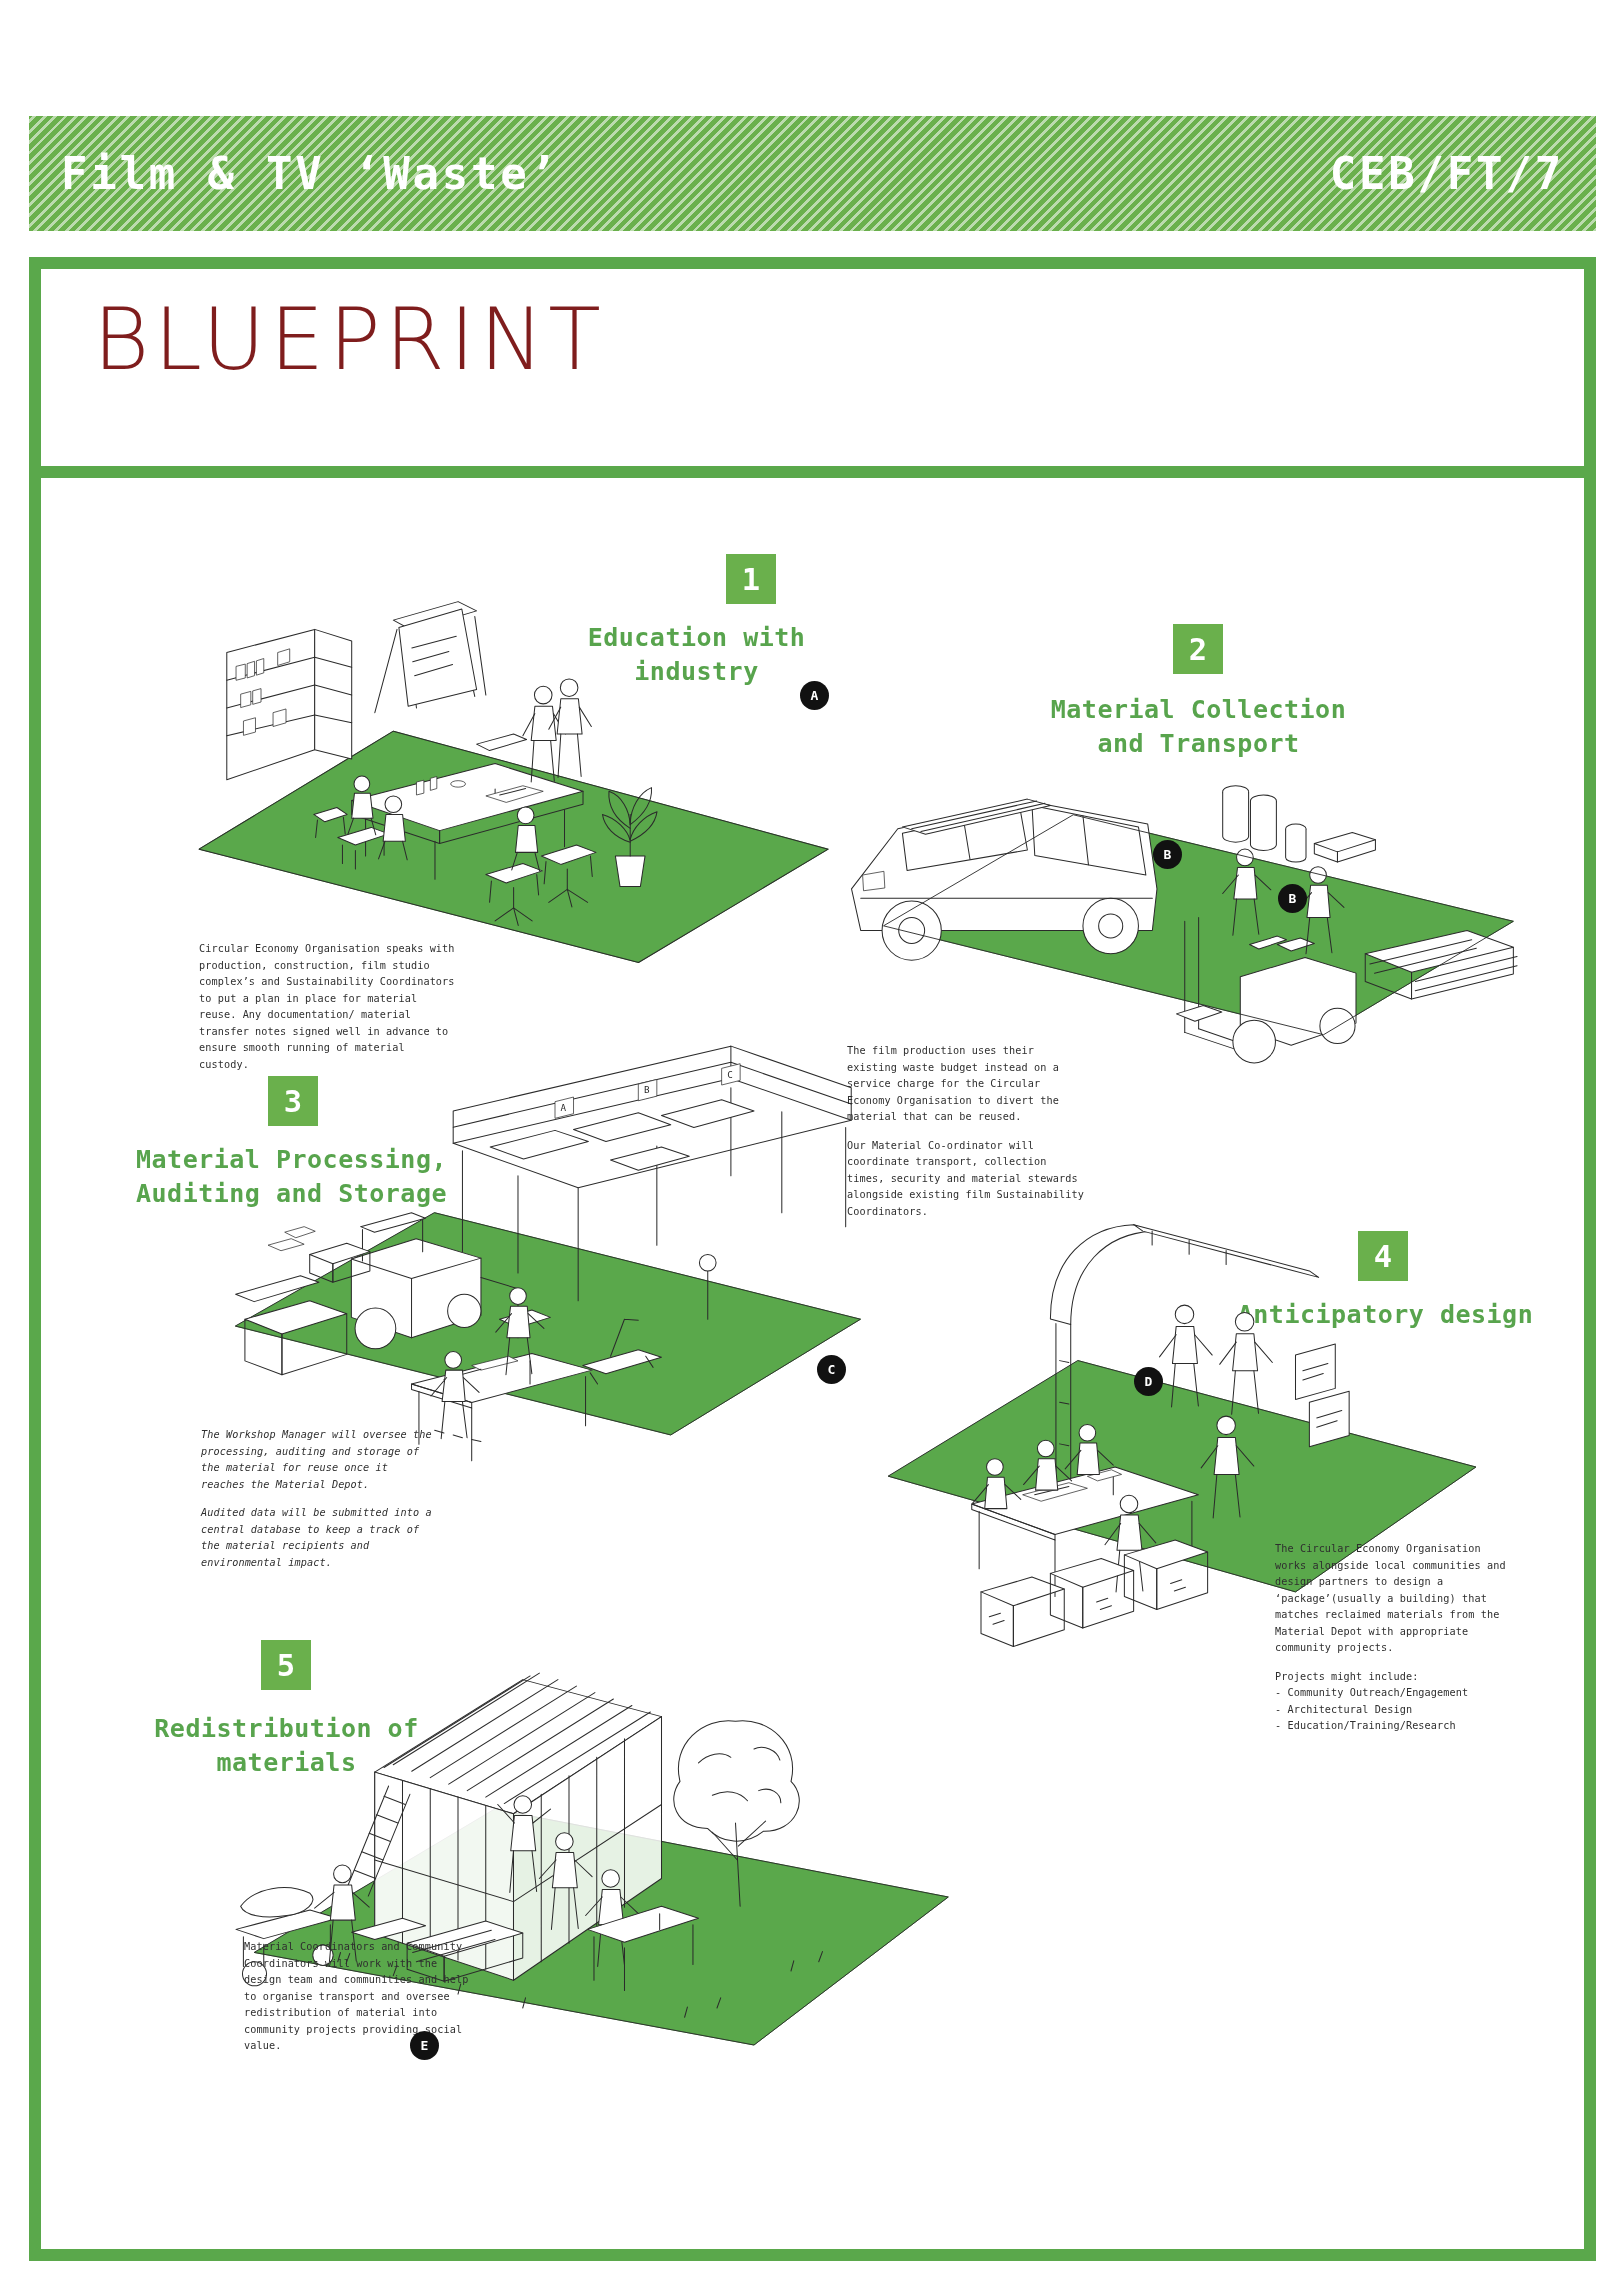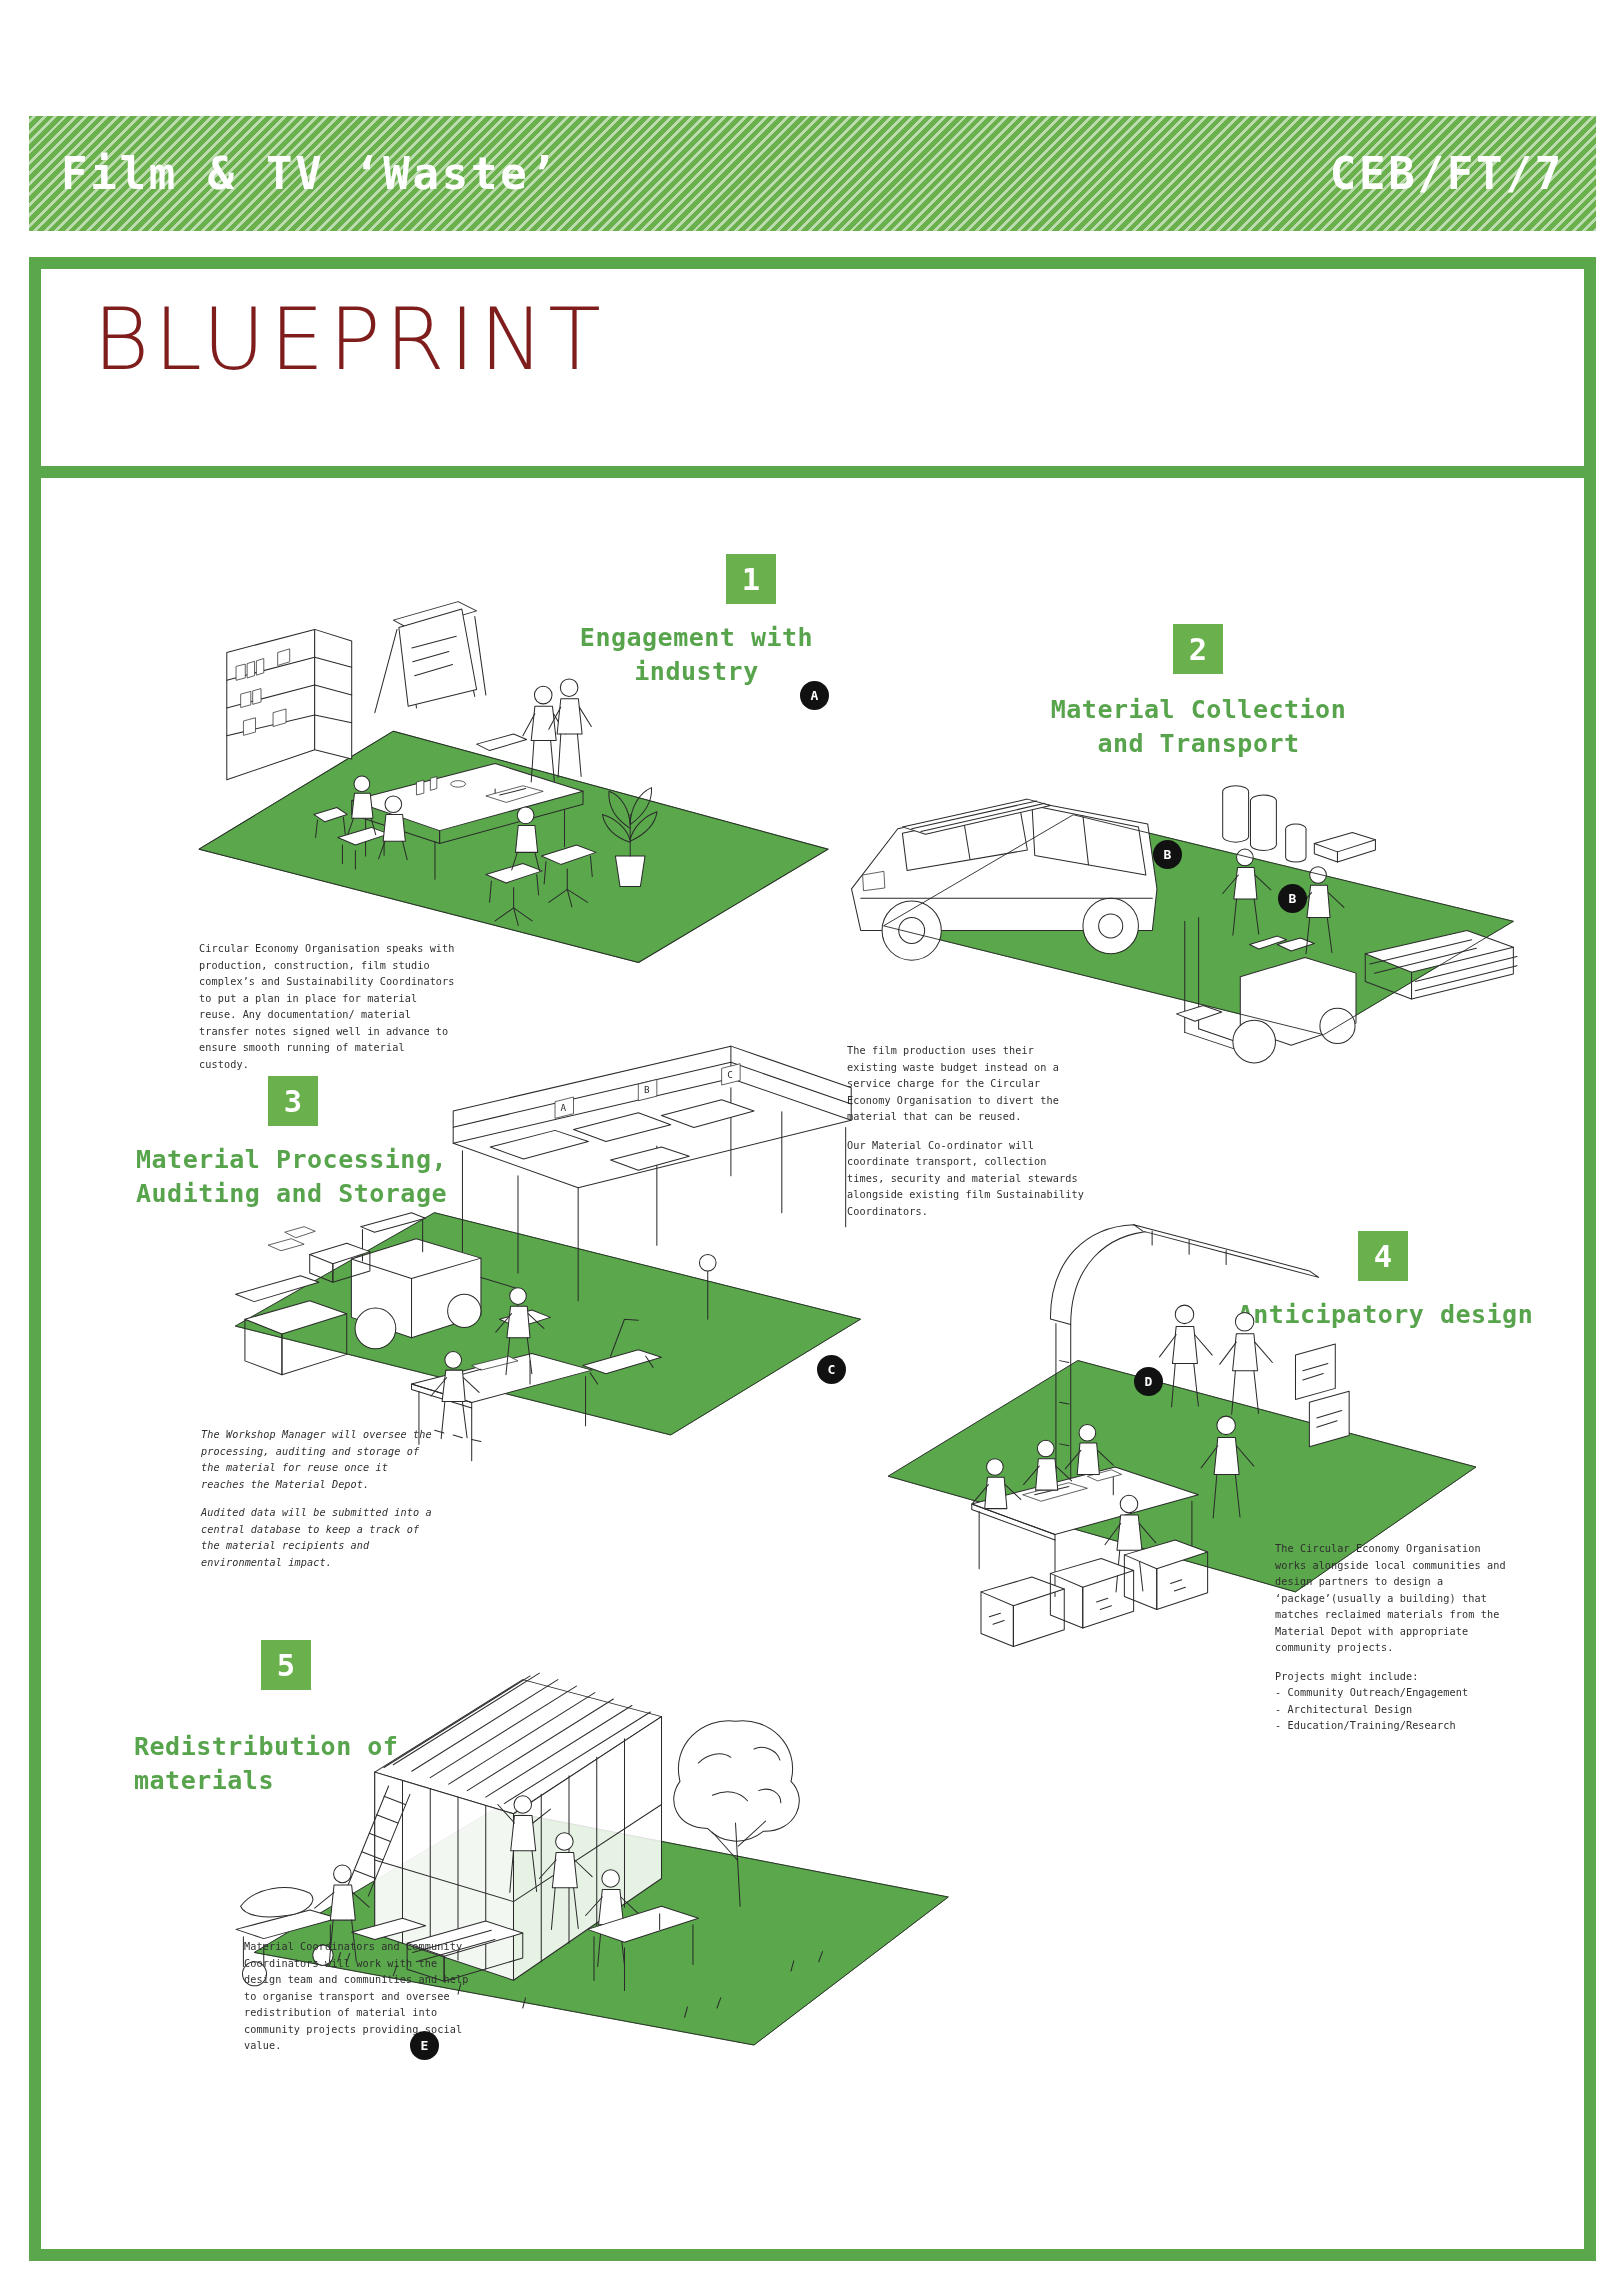--- a/index.html
+++ b/index.html
@@ -49,21 +49,21 @@
     <div class="banner-code">CEB/FT/7</div>
   </div>
 
   <div class="frame">
     <div class="headblock"></div>
   </div>
 
   <div class="blueprint">BLUEPRINT</div>
 
   <div class="numbox" style="left:726px;top:554px;">1</div>
-  <div class="stage-title" style="left:544px;top:621px;width:305px;text-align:center;">Engagement with industry</div>
+  <div class="stage-title" style="left:544px;top:621px;width:305px;text-align:center;">Education with industry</div>
 
   <div class="scene" style="left:199px;top:597px;width:657px;height:421px;">
     <svg width="657" height="421" viewBox="0 0 1420 910">
 
       <path class="gf" d="M480 330 L1420 585 L1010 830 L60 585 Z" transform="translate(-60,-40)"></path>
       <path class="ln" d="M420 290 L1360 545 L950 790 L0 545 Z"></path>
 
       <g>
         <path class="wf" d="M60 120 L250 70 L250 330 L60 395 Z"></path>
         <path class="wf" d="M250 70 L330 95 L330 350 L250 330 Z"></path>
@@ -411,21 +411,21 @@
 
   <div class="body-text" style="left:1275px;top:1541px;width:236px;">
     <p>The Circular Economy Organisation works alongside local communities and design partners to design a ‘package’(usually a building) that matches reclaimed materials from the Material Depot with appropriate community projects.</p>
     <p>Projects might include:
 - Community Outreach/Engagement
 - Architectural Design
 - Education/Training/Research</p>
   </div>
 
   <div class="numbox" style="left:261px;top:1640px;">5</div>
-  <div class="stage-title" style="left:134px;top:1712px;width:305px;text-align:left;margin-top:18px;">Redistribution of materials</div>
+  <div class="stage-title" style="left:134px;top:1712px;width:305px;text-align:center;">Redistribution of materials</div>
 
   <div class="scene" style="left:199px;top:1564px;width:814px;height:518px;">
     <svg width="814" height="518" viewBox="0 0 1760 1120">
       <path class="gf" d="M640 530 L1620 720 L1200 1040 L120 840 Z"></path>
       <path class="ln" d="M640 530 L1620 720 L1200 1040 L120 840 Z" style="stroke-width:2;"></path>
 
       <path class="ln" d="M300 860 L306 840 M318 864 L326 842 M420 890 L428 868 M1280 880 L1286 858 M1340 860 L1348 838 M1120 960 L1128 938 M1050 980 L1056 958 M560 930 L566 908 M700 960 L706 938"></path>
 
       <g>
         <path class="wf" d="M380 450 L700 250 L1000 330 L680 540 Z"></path>

